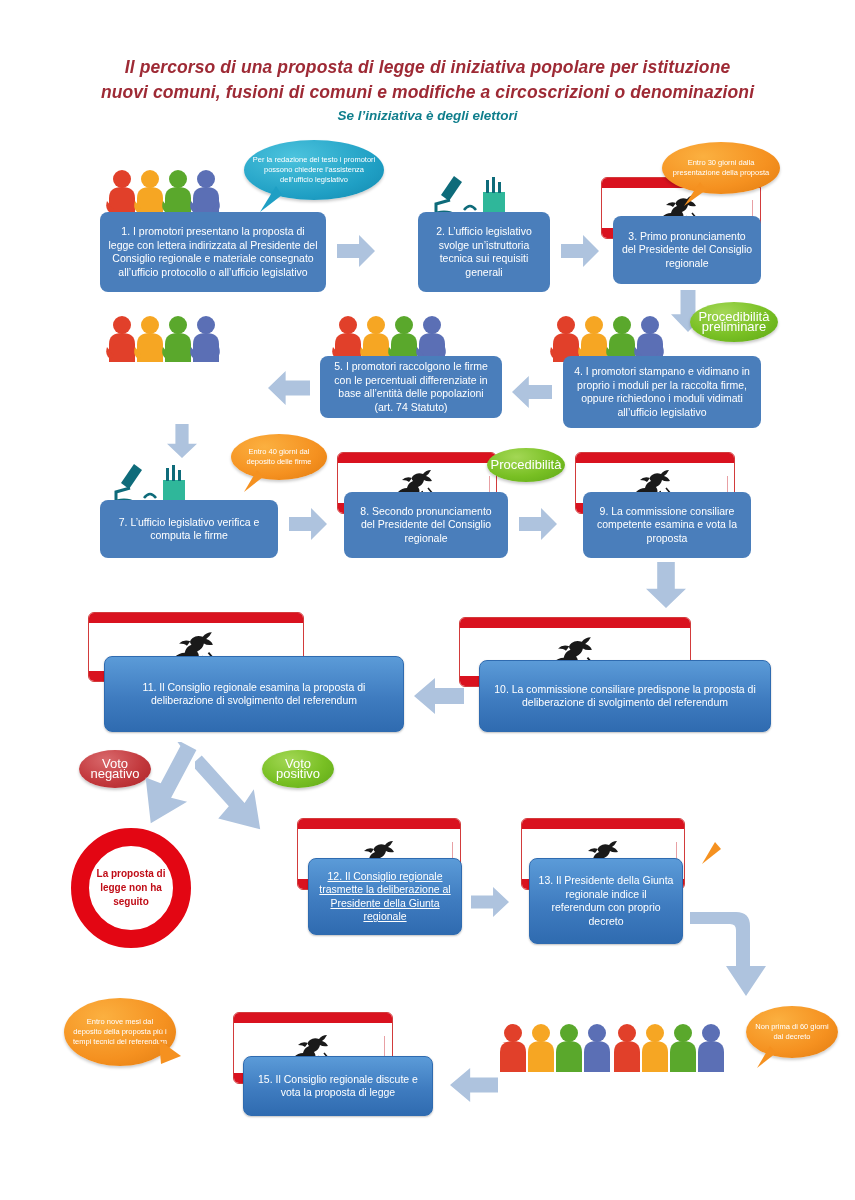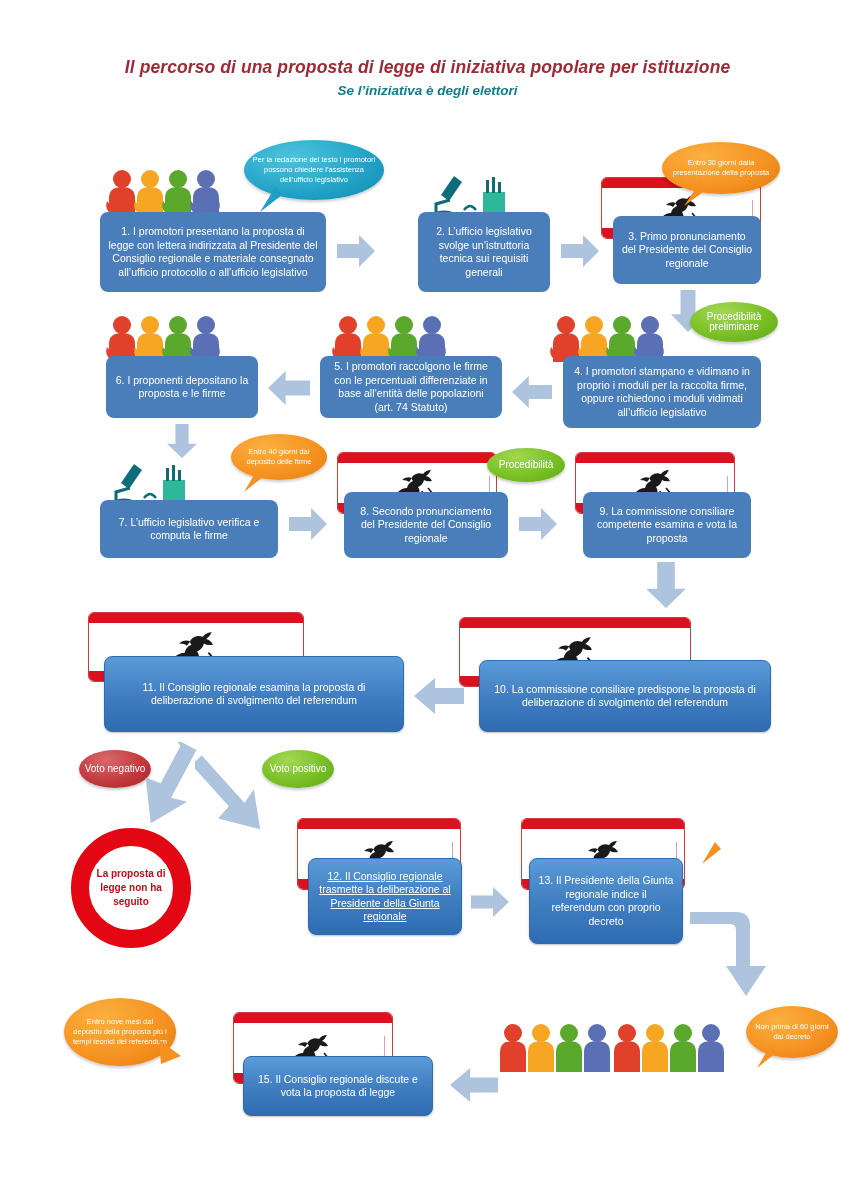--- a/index.html
+++ b/index.html
@@ -43,21 +43,21 @@
            color:#ffffff;font-size:7.5px;line-height:10px;padding:4px 8px;
            box-sizing:border-box;}
   .callout .ctxt{display:block;}
   .callout.orange{background:radial-gradient(ellipse at 35% 28%,#fbb040 0%,#f59120 60%,#e07b10 100%);
                   box-shadow:0 2px 3px rgba(0,0,0,.2);}
   .callout.cyan{background:radial-gradient(ellipse at 35% 28%,#4cc3dd 0%,#1f9fc4 65%,#1387ad 100%);
                 box-shadow:0 2px 3px rgba(0,0,0,.2);}
 
   
   .oval{position:absolute;border-radius:50%;display:flex;align-items:center;
-        justify-content:center;text-align:center;color:#fff;font-size:10px;
+        justify-content:center;text-align:center;color:#fff;font-size:13px;
         line-height:10px;padding:2px 5px;box-sizing:border-box;}
   .oval.green{background:radial-gradient(ellipse at 38% 26%,#a3d755 0%,#79c024 55%,#5da716 100%);
               box-shadow:0 2px 3px rgba(0,0,0,.22);}
   .oval.red{background:radial-gradient(ellipse at 38% 26%,#d9696c 0%,#c33a3e 55%,#ab2227 100%);
             box-shadow:0 2px 3px rgba(0,0,0,.22);}
 
   
   .stopcircle{position:absolute;border-radius:50%;border:18px solid #e30613;
               background:#fff;box-sizing:border-box;display:flex;align-items:center;
               justify-content:center;text-align:center;}
@@ -71,20 +71,21 @@
 
   .crestline{position:absolute;background:#e8a0a4;width:1px;}
 </style>
 </head>
 <body>
 
 <div id="stage">
 
   <div class="title-wrap">
     <div class="title-line">Il percorso di una proposta di legge di iniziativa popolare per istituzione</div>
+    <div class="title-line">nuovi comuni, fusioni di comuni e modifiche a circoscrizioni o denominazioni</div>
     <div class="subtitle">Se l’iniziativa è degli elettori</div>
   </div>
 
   <svg class="abs" style="left:106px;top:168px;" width="116" height="48" viewBox="0 0 116 48">
     <g>
       <circle cx="16" cy="11" r="9" fill="#e1402a"></circle>
       <path d="M3 48 V30 q0-11 13-11 q13 0 13 11 V48 Z" fill="#e1402a"></path>
       <path d="M1 33 q-2 6 1 10 q3 3 6 -1" fill="#e1402a"></path>
       <circle cx="44" cy="11" r="9" fill="#f6a623"></circle>
       <path d="M31 48 V30 q0-11 13-11 q13 0 13 11 V48 Z" fill="#f6a623"></path>
@@ -211,23 +212,20 @@
       <path d="M29 33 q-2 6 1 10 q3 3 6 -1" fill="#f6a623"></path>
     <circle cx="72" cy="11" r="9" fill="#5aa82c"></circle>
       <path d="M59 48 V30 q0-11 13-11 q13 0 13 11 V48 Z" fill="#5aa82c"></path>
       <path d="M57 33 q-2 6 1 10 q3 3 6 -1" fill="#5aa82c"></path>
     <circle cx="100" cy="11" r="9" fill="#5b6fb5"></circle>
       <path d="M87 48 V30 q0-11 13-11 q13 0 13 11 V48 Z" fill="#5b6fb5"></path>
       <path d="M85 33 q-2 6 1 10 q3 3 6 -1" fill="#5b6fb5"></path>
       <path d="M113 33 q2 6 -1 10 q-3 3 -6 -1" fill="#5b6fb5"></path>
   </svg>
 
-  <div class="pbox flat" style="left:106px;top:356px;width:152px;height:62px;">
-    <span>6. I proponenti depositano la proposta  e le firme</span>
-  </div>
 
   <div class="ar ar-down" style="left:167px;top:424px;width:30px;height:34px;"></div>
 
   <div class="callout orange" style="left:231px;top:434px;width:96px;height:46px;">
     <span class="ctxt">Entro 40 giorni dal deposito delle firme</span>
   </div>
   <svg class="abs" style="left:239px;top:470px;" width="28" height="22" viewBox="0 0 28 22">
     <path d="M18 0 L5 22 L24 7 Z" fill="#f59120"></path>
   </svg>
 

